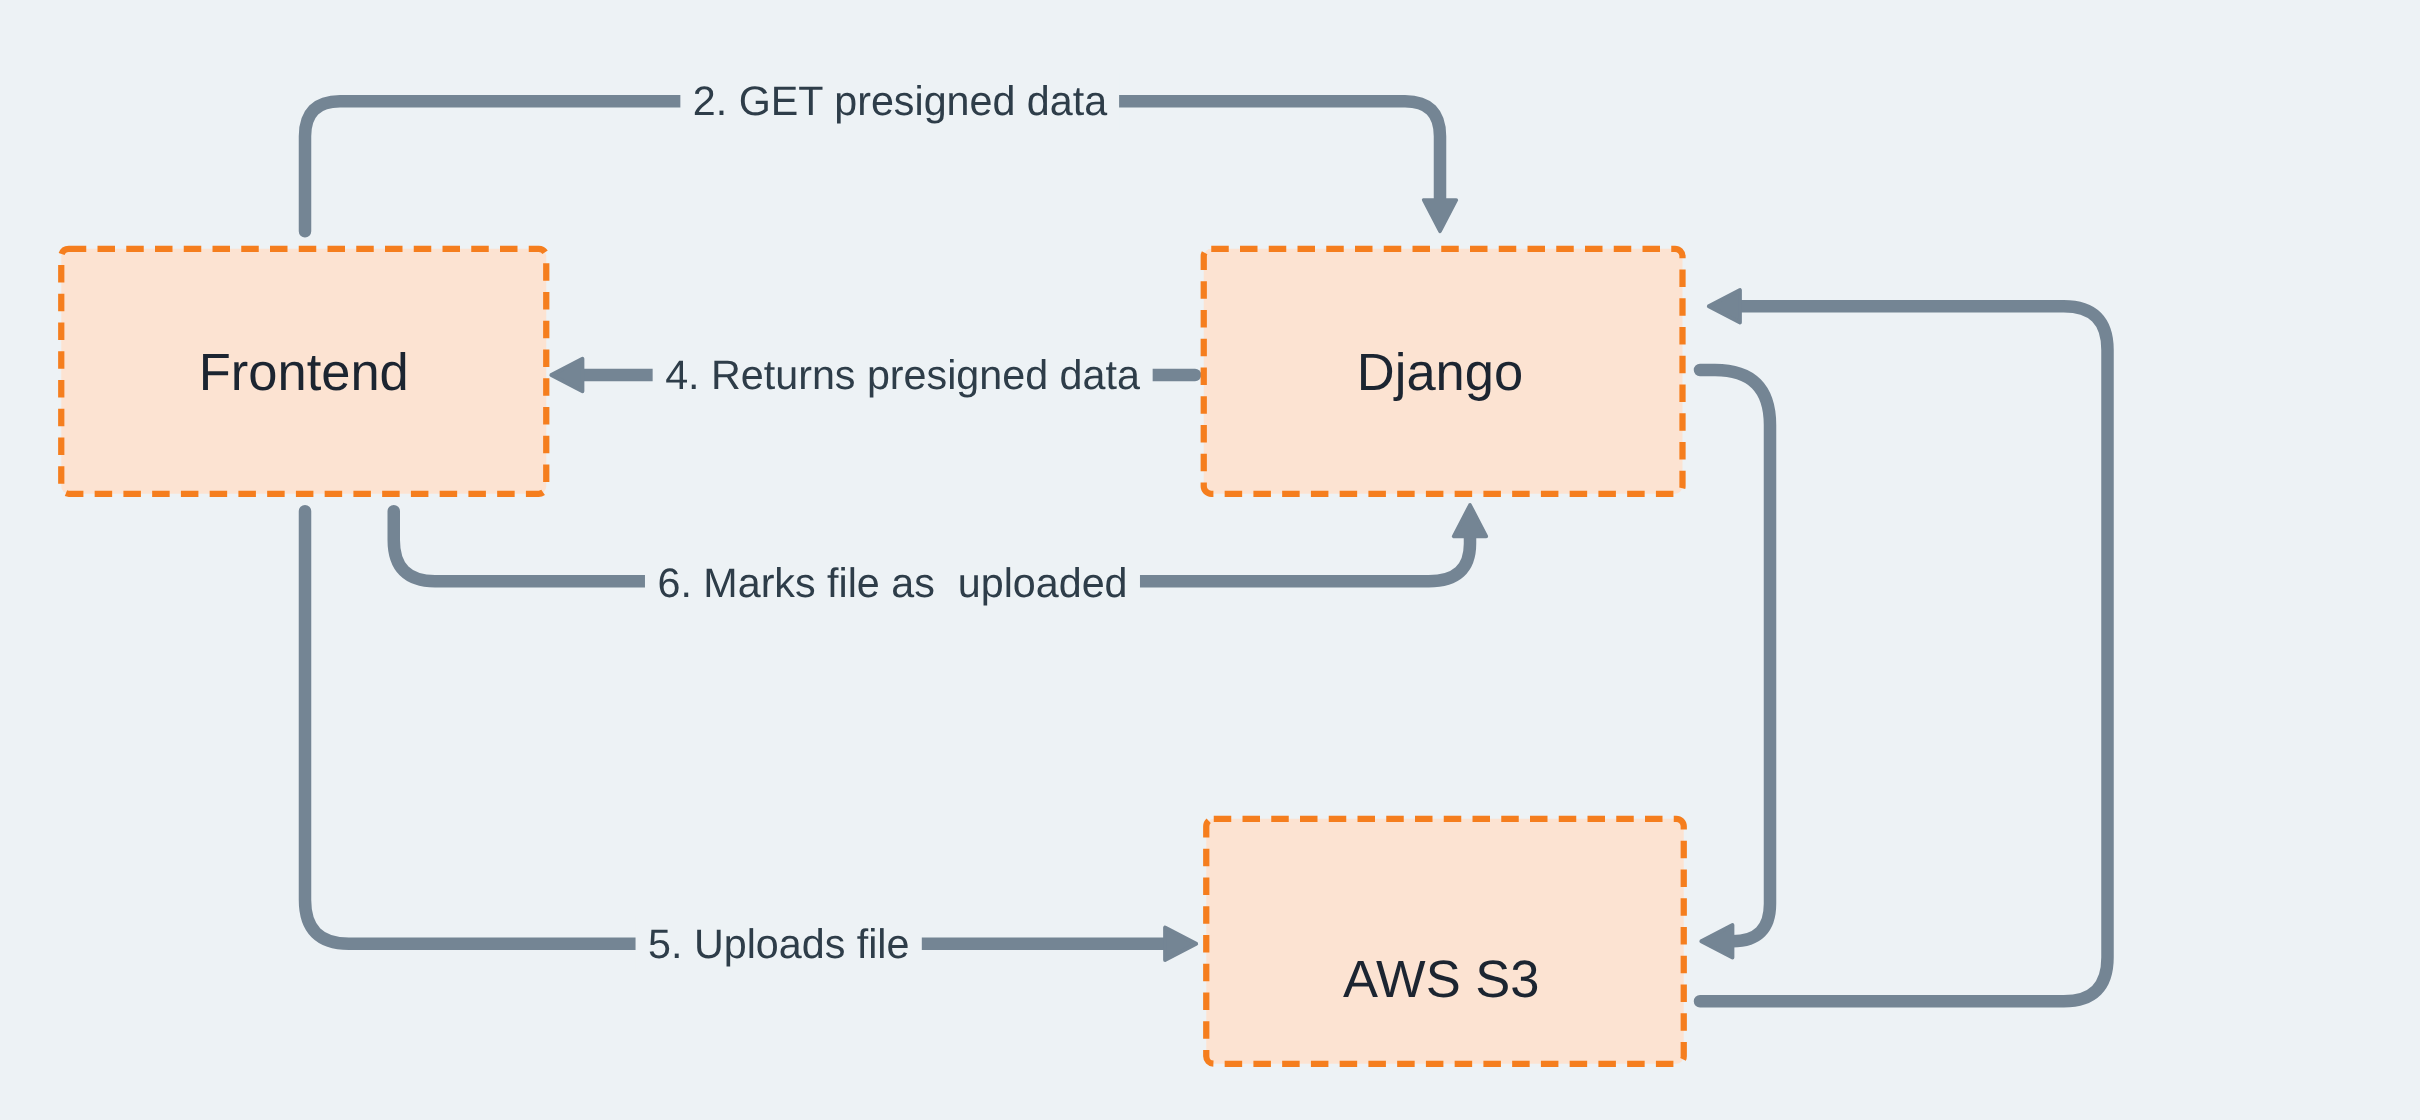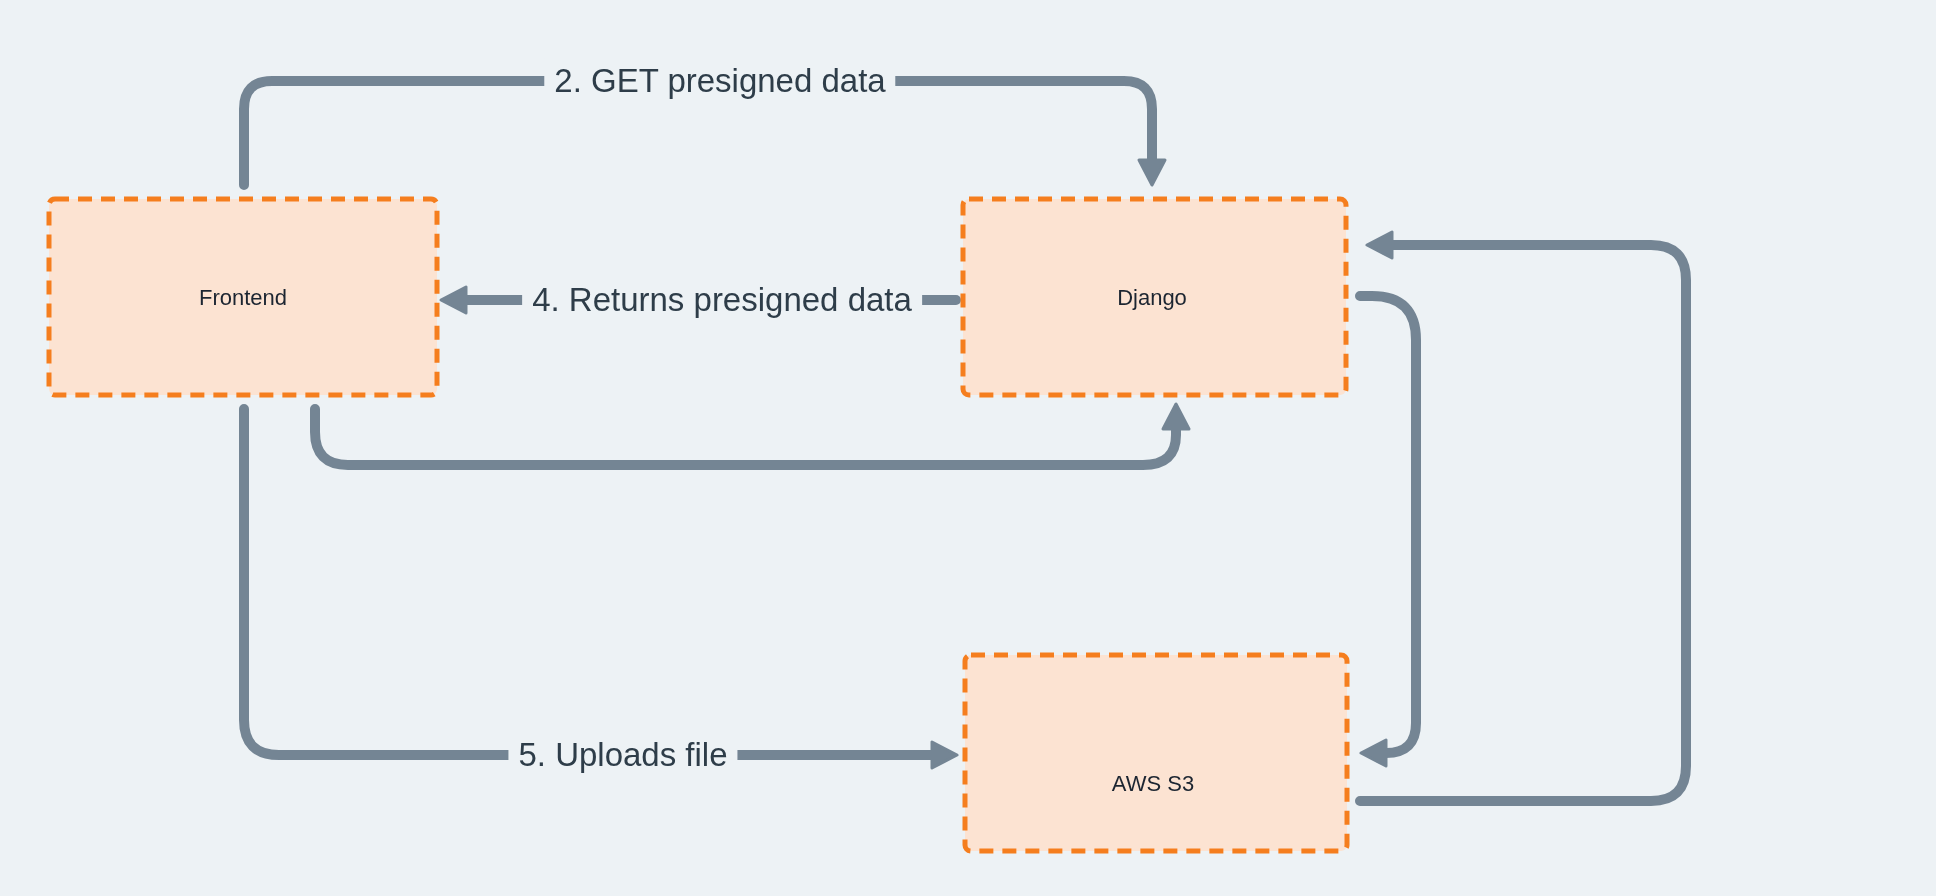--- a/index.html
+++ b/index.html
@@ -53,21 +53,21 @@
     z-index: 2;
   }
   .edge-label {
     font-size: 33px;
     color: var(--c-edge-label-text);
     background: var(--c-background);
     padding: 3px 10px;
     line-height: 1.2;
   }
   .node-label {
-    font-size: 22px;
+    font-size: 42px;
     color: var(--c-node-label-text);
     background: transparent;
     line-height: 1.2;
   }
 </style>
 </head>
 <body>
 
 <div class="diagram-root">
 
@@ -96,14 +96,15 @@
     <rect class="node-rect" x="965" y="655" width="382" height="196" rx="6"></rect>
   </svg>
 
   <div class="label node-label" style="left:243px; top:298px;">Frontend</div>
   <div class="label node-label" style="left:1152px; top:298px;">Django</div>
   <div class="label node-label" style="left:1153px; top:754px;margin-top:30px;">AWS S3</div>
 
   <div class="label edge-label" style="left:720px; top:81px;">2. GET presigned data</div>
   <div class="label edge-label" style="left:722px; top:300px;">4. Returns presigned data</div>
   <div class="label edge-label" style="left:623px; top:755px;">5. Uploads file</div>
+  <div class="label edge-label" style="left:714px; top:466px;">6. Marks file as  uploaded</div>
 
 </div>
 
 </body></html>

